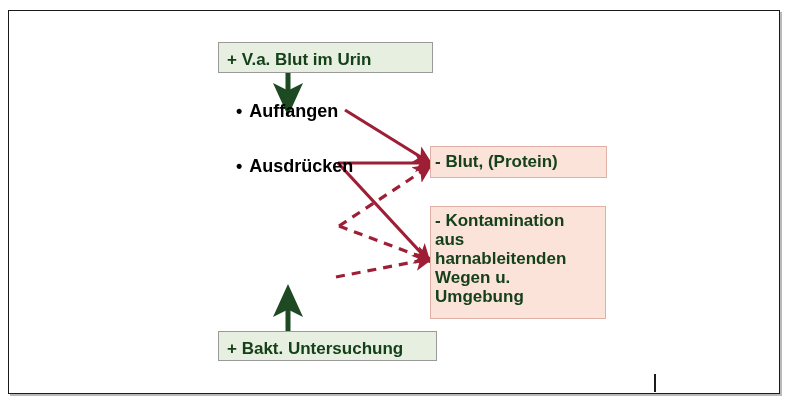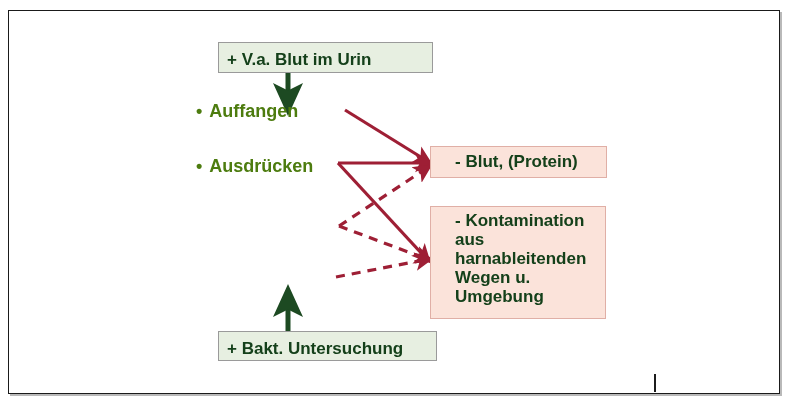--- a/index.html
+++ b/index.html
@@ -47,21 +47,21 @@
     font-weight: bold;
     padding: 9px 8px 4px 8px;
     display: flex;
     align-items: center;
   }
   .pink-box {
     background: #fbe3da;
     border: 1px solid #e0afa6;
     color: #14401a;
     font-weight: bold;
-    padding: 4px 7px 5px 24px;
+    padding: 4px 7px 5px 4px;
   }
   #box-top {
     left: 218px;
     top: 42px;
     width: 215px;
     height: 31px;
   }
   #box-bottom {
     left: 218px;
     top: 331px;
@@ -78,24 +78,25 @@
     align-items: center;
   }
   #box-kontamination {
     left: 430px;
     top: 206px;
     width: 176px;
     height: 113px;
   }
   .bullet-item {
     position: absolute;
-    color: #4d7c0f;
+    color: #000000;
     font-size: 18px;
     font-weight: bold;
     white-space: nowrap;
+    margin-left: 40px;
   }
   .bullet-item .dot {
     display: inline-block;
     margin-right: 7px;
   }
   #cursor-tick {
     position: absolute;
     left: 654px;
     top: 374px;
     width: 2px;

